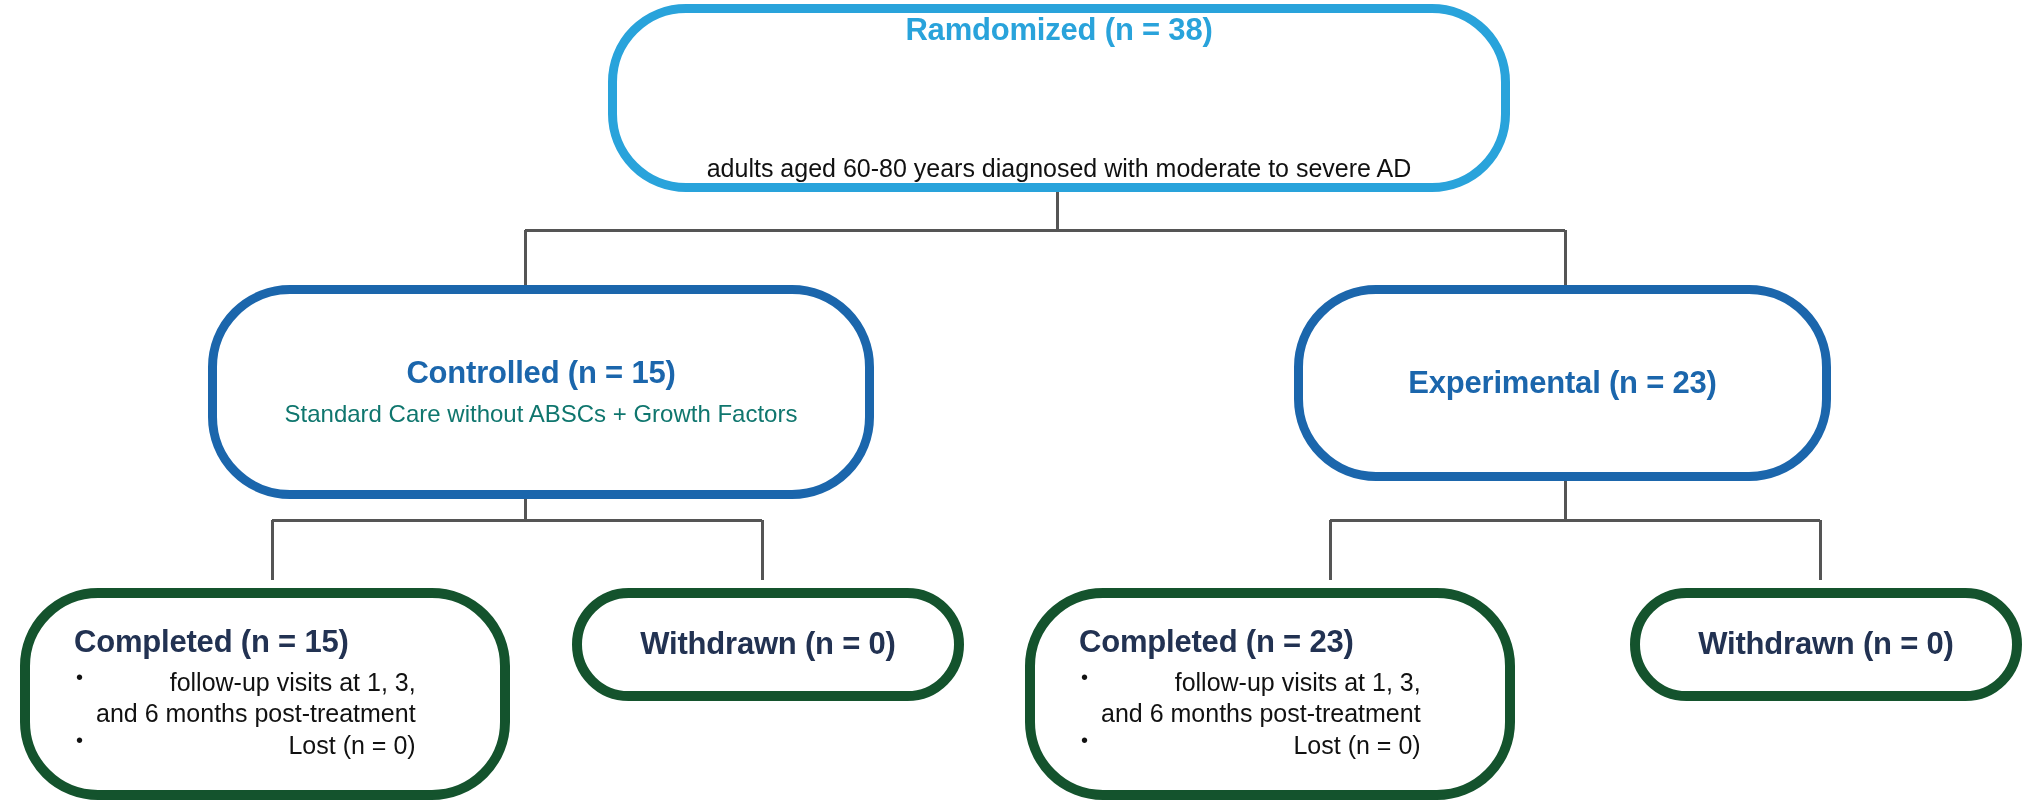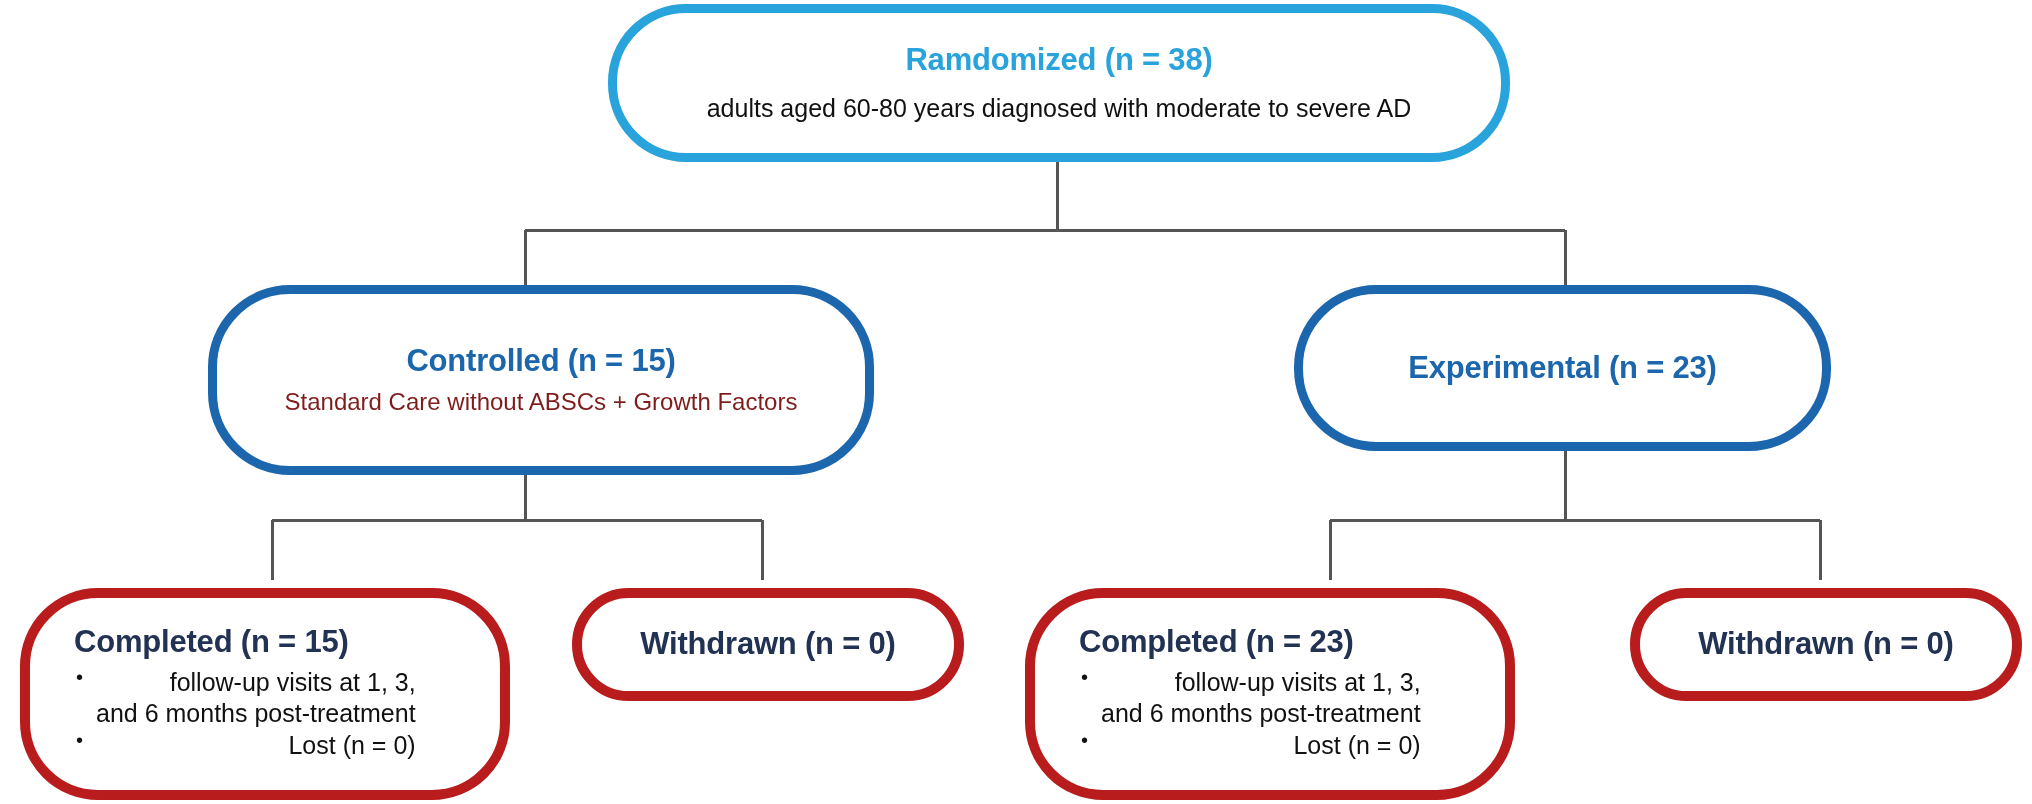--- a/index.html
+++ b/index.html
@@ -64,29 +64,29 @@
     border-radius: 82px;
   }
   .node-arm .node-title {
     color: #1b66ac;
     font-size: 31px;
     font-weight: bold;
     letter-spacing: -0.2px;
     line-height: 1.1;
   }
   .node-arm .node-sub {
-    color: #7f1d1d;
+    color: #0f766e;
     font-size: 24px;
     line-height: 1.2;
     margin-top: 10px;
   }
 
   
   .node-outcome {
-    border: 10px solid #b91c1c;
+    border: 10px solid #14532d;
     border-radius: 78px;
   }
   .node-outcome .node-title {
     color: #223252;
     font-size: 31px;
     font-weight: bold;
     letter-spacing: -0.2px;
     line-height: 1.1;
   }
 
@@ -141,31 +141,31 @@
       <path d="M272,520 L272,580"></path>
       <path d="M762,520 L762,580"></path>
 
       <path d="M1565,450 L1565,520"></path>
       <path d="M1330,520 L1820,520"></path>
       <path d="M1330,520 L1330,580"></path>
       <path d="M1820,520 L1820,580"></path>
     </g>
   </svg>
 
-  <div class="node node-root" style="left:608px; top:4px; width:902px; height:158px;">
+  <div class="node node-root" style="left:608px; top:4px; width:902px; height:188px;justify-content:space-between;">
     <div class="node-title">Ramdomized (n = 38)</div>
     <div class="node-sub">adults aged 60-80 years diagnosed with moderate to severe AD</div>
   </div>
 
-  <div class="node node-arm" style="left:208px; top:285px; width:666px; height:190px;">
+  <div class="node node-arm" style="left:208px; top:285px; width:666px; height:214px;">
     <div class="node-title">Controlled (n = 15)</div>
     <div class="node-sub">Standard Care without ABSCs + Growth Factors</div>
   </div>
 
-  <div class="node node-arm" style="left:1294px; top:285px; width:537px; height:166px;">
+  <div class="node node-arm" style="left:1294px; top:285px; width:537px; height:196px;">
     <div class="node-title">Experimental (n = 23)</div>
   </div>
 
   <div class="node node-outcome has-list" style="left:20px; top:588px; width:490px; height:212px;">
     <div class="node-title">Completed (n = 15)</div>
     <ul class="bullets">
       <li>follow-up visits at 1, 3,
 and 6 months post-treatment</li>
       <li>Lost (n = 0)</li>
     </ul>

